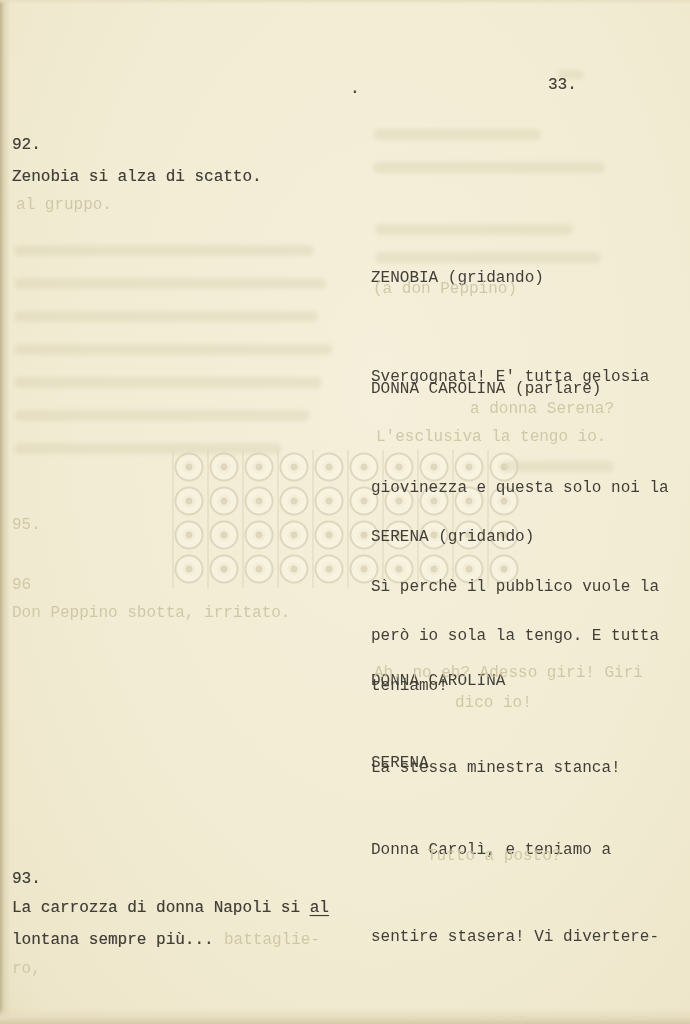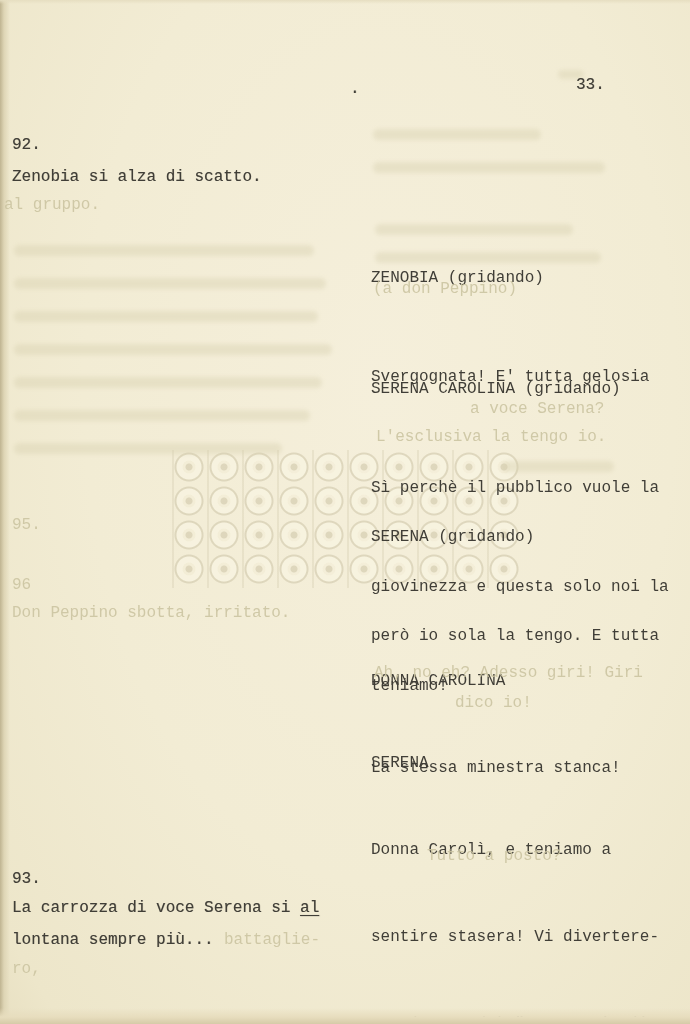--- a/index.html
+++ b/index.html
@@ -66,40 +66,40 @@
   <div class="gbar" style="left:14px;top:410px;width:296px;"></div>
   <div class="gbar" style="left:14px;top:443px;width:268px;"></div>
 
   <div class="gbar" style="left:373px;top:129px;width:168px;"></div>
   <div class="gbar" style="left:373px;top:162px;width:232px;"></div>
   <div class="gbar" style="left:375px;top:224px;width:198px;"></div>
   <div class="gbar" style="left:375px;top:252px;width:226px;"></div>
   <div class="gbar" style="left:502px;top:461px;width:112px;"></div>
   <div class="gbar" style="left:558px;top:70px;width:26px;height:9px;"></div>
 
-  <div class="t" style="left:548px;top:76px;margin-left:28px;">33.</div>
+  <div class="t" style="left:548px;top:76px;">33.</div>
   <div class="t" style="left:350px;top:80px;">.</div>
 
   <div class="t" style="left:12px;top:136px;">92.</div>
   <div class="t" style="left:12px;top:168px;">Zenobia si alza di scatto.</div>
-  <div class="ghost" style="left:4px;top:196px;">al gruppo.</div>
+  <div class="ghost" style="left:16px;top:196px;">al gruppo.</div>
 
   <div class="block lh33" style="left:371px;top:196px;">
     <div>ZENOBIA (gridando)</div>
     <div>Svergognata! E' tutta gelosia</div>
   </div>
   <div class="ghost" style="left:373px;top:280px;">(a don Peppino)</div>
 
   <div class="block lh33" style="left:371px;top:307px;">
-    <div>SERENA CAROLINA (gridando)</div>
+    <div>DONNA CAROLINA (parlare)</div>
+    <div>giovinezza e questa solo noi la</div>
     <div>Sì perchè il pubblico vuole la</div>
-    <div>giovinezza e questa solo noi la</div>
     <div>teniamo!</div>
   </div>
-  <div class="ghost" style="left:470px;top:400px;">a voce Serena?</div>
+  <div class="ghost" style="left:470px;top:400px;">a donna Serena?</div>
   <div class="ghost" style="left:376px;top:428px;">L'esclusiva la tengo io.</div>
 
   <div class="block lh33" style="left:371px;top:455px;">
     <div>SERENA (gridando)</div>
     <div>però io sola la tengo. E tutta</div>
   </div>
 
   <div class="ghost" style="left:12px;top:516px;">95.</div>
   <div class="ghost" style="left:12px;top:576px;">96</div>
   <div class="ghost" style="left:12px;top:604px;">Don Peppino sbotta, irritato.</div>
@@ -115,19 +115,19 @@
     <div>SERENA</div>
     <div>Donna Carolì, e teniamo a</div>
     <div>sentire stasera! Vi divertere-</div>
     <div>te! (cantando) "Io non sò più</div>
     
     
   </div>
   <div class="ghost" style="left:427px;top:847px;">Tutto a posto?</div>
 
   <div class="t" style="left:12px;top:870px;">93.</div>
-  <div class="t" style="left:12px;top:899px;"><span>La carrozza di voce Serena si </span><span class="u">al</span></div>
+  <div class="t" style="left:12px;top:899px;"><span>La carrozza di donna Napoli si </span><span class="u">al</span></div>
   <div class="t" style="left:12px;top:931px;">lontana sempre più...</div>
   <div class="ghost" style="left:224px;top:931px;">battaglie-</div>
   <div class="ghost" style="left:12px;top:960px;">ro,</div>
 
   <div class="edge-bottom"></div>
 </div>
 
 </body></html>

